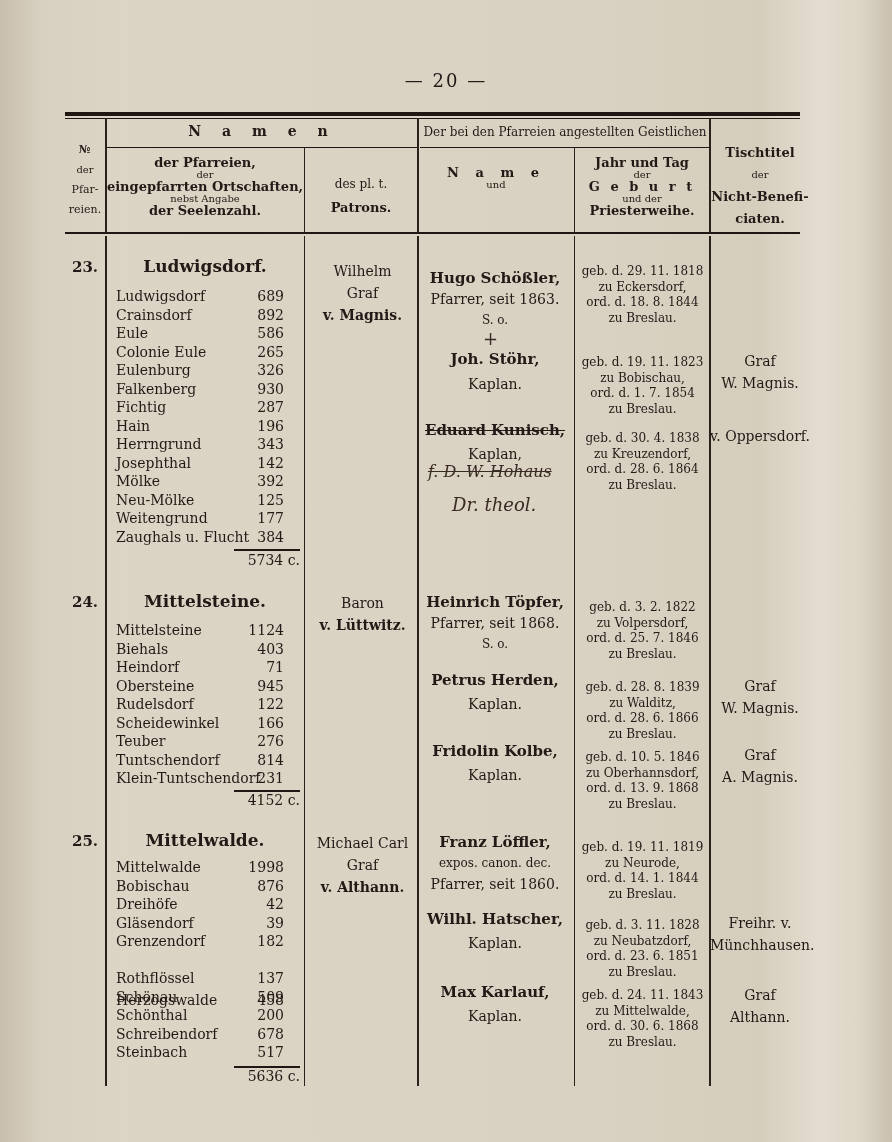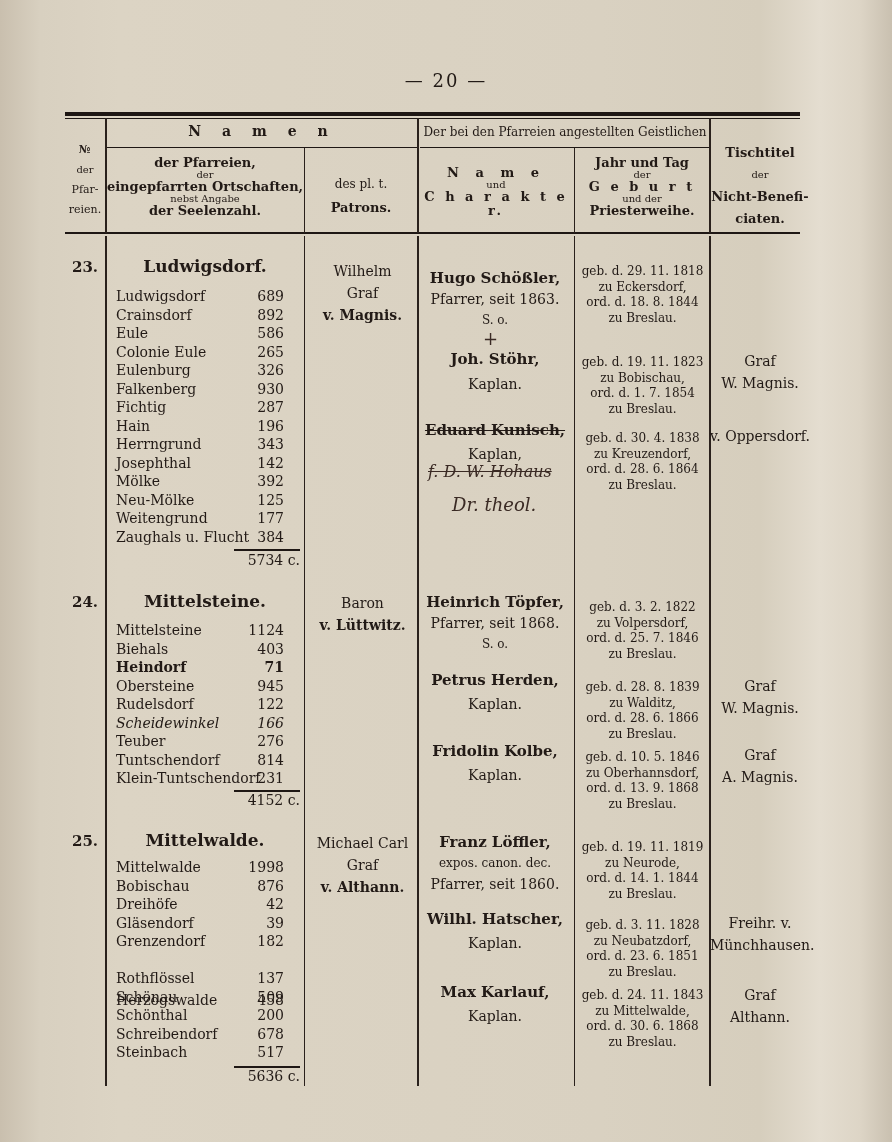--- a/index.html
+++ b/index.html
@@ -72,21 +72,20 @@
   <div class="med">der Seelenzahl.</div>
 </div>
 <div class="abs hdr" style="left:305px;top:172px;width:112px;line-height:24px;">
   <div style="font-size:12px;font-weight:normal;">des pl. t.</div>
   <div class="med">Patrons.</div>
 </div>
 <div class="abs" style="left:420px;top:125px;width:290px;text-align:center;font-size:12px;">Der bei den Pfarreien angestellten Geistlichen</div>
 <div class="abs hdr" style="left:418px;top:166px;width:156px;">
   <div class="med" style="letter-spacing:6px;">N a m e</div>
   <div class="small">und</div>
-  <div class="med" style="letter-spacing:3px;">C h a r a k t e r.</div>
 </div>
 <div class="abs hdr" style="left:575px;top:156px;width:134px;">
   <div class="med">Jahr und Tag</div>
   <div class="small">der</div>
   <div class="med" style="letter-spacing:3px;">G e b u r t</div>
   <div class="small">und der</div>
   <div class="med">Priesterweihe.</div>
 </div>
 <div class="abs hdr" style="left:710px;top:142px;width:100px;line-height:22px;text-align:center;">
   <div class="med">Tischtitel</div>
@@ -211,33 +210,33 @@
 <div class="parish-name" style="top:591px;">Mittelsteine.</div>
 <div id="locs-1">
     <div class="loc-row" style="top: 621px;">
       <span class="lname">Mittelsteine</span>
       <span class="lcount">1124</span>
     </div>
     <div class="loc-row" style="top: 639.5px;">
       <span class="lname">Biehals</span>
       <span class="lcount">403</span>
     </div>
-    <div class="loc-row" style="top: 658px; font-weight: bold;">
+    <div class="loc-row" style="top: 658px;">
       <span class="lname">Heindorf</span>
       <span class="lcount">71</span>
     </div>
     <div class="loc-row" style="top: 676.5px;">
       <span class="lname">Obersteine</span>
       <span class="lcount">945</span>
     </div>
     <div class="loc-row" style="top: 695px;">
       <span class="lname">Rudelsdorf</span>
       <span class="lcount">122</span>
     </div>
-    <div class="loc-row" style="top: 713.5px; font-style: italic;">
+    <div class="loc-row" style="top: 713.5px;">
       <span class="lname">Scheidewinkel</span>
       <span class="lcount">166</span>
     </div>
     <div class="loc-row" style="top: 732px;">
       <span class="lname">Teuber</span>
       <span class="lcount">276</span>
     </div>
     <div class="loc-row" style="top: 750.5px;">
       <span class="lname">Tuntschendorf</span>
       <span class="lcount">814</span>

